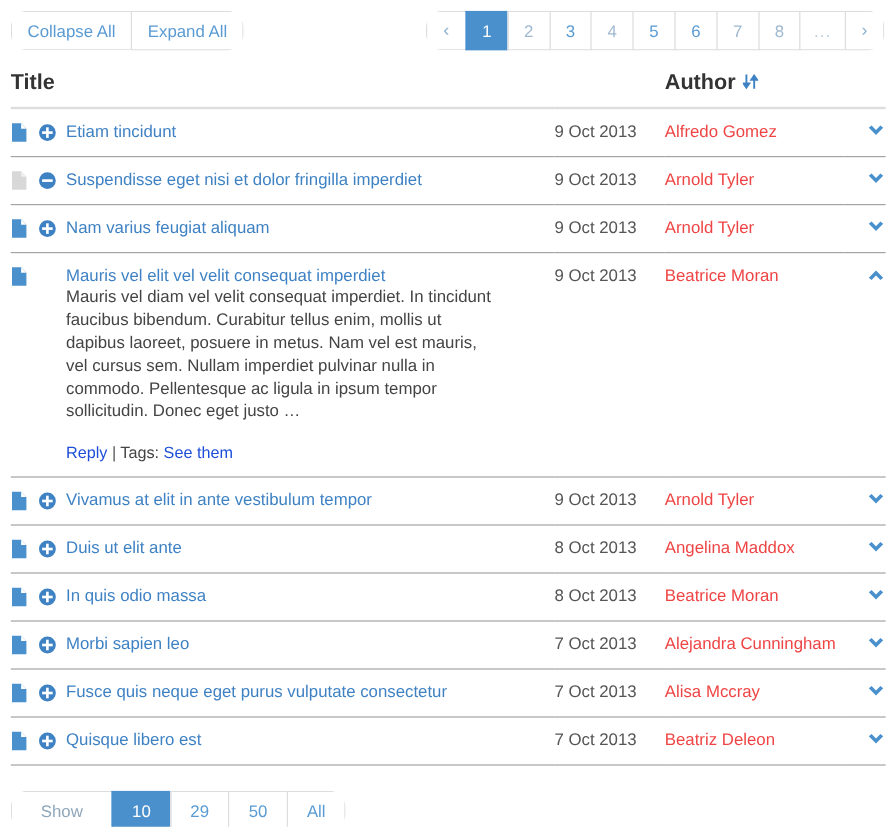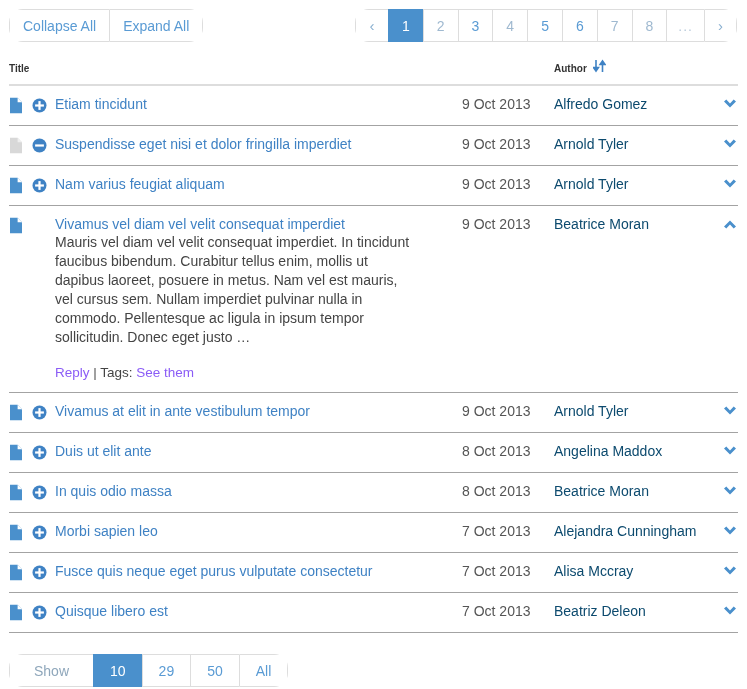--- a/index.html
+++ b/index.html
@@ -66,42 +66,42 @@
 
   
   .table-wrap { padding: 0 9px; }
   table.grid {
     width: 729px;
     border-collapse: collapse;
     table-layout: fixed;
   }
   table.grid th {
     text-align: left;
-    font-size: 10px;
+    font-size: 18px;
     font-weight: bold;
     color: #333333;
     padding: 8px 0 10px 0;
     border-bottom: 2px solid #dddddd;
     vertical-align: bottom;
   }
   th.th-title { padding-left: 32px; }
   th.th-author { color: #3f82c4; }
   th.th-author .sort-ico { margin-left: 6px; position: relative; top: 1px; }
 
   table.grid td {
     border-bottom: 1px solid #a3a3a3;
     vertical-align: top;
     padding: 10px 0 11px 0;
     font-size: 14px;
   }
   tr.row-expanded > td { padding-bottom: 12px; }
 
   td.c-title   { padding-left: 9px; }
   td.c-date    { width: 92px; text-align: left; color: #555555; white-space: nowrap; padding-right: 6px;}
-  td.c-author  { width: 150px; color: #0c4a6e; white-space: nowrap; margin-top: 25px; }
+  td.c-author  { width: 150px; color: #ef4444; white-space: nowrap; margin-top: 25px; }
   td.c-chev    { width: 34px; text-align: right; padding-right: 8px; }
 
   .title-cell {
     display: flex;
     align-items: flex-start;
   }
   .ti-icons {
     flex: 0 0 auto;
     display: flex;
     align-items: center;
@@ -123,21 +123,21 @@
     font-size: 14px;
     line-height: 19px;
     max-width: 355px;
     margin-top: 0px;
   }
   .meta-line {
     margin-top: 18px;
     font-size: 13.5px;
     color: #444444;
   }
-  .meta-line a { color: #8b5cf6; text-decoration: none; cursor: pointer; text-align: right; }
+  .meta-line a { color: #1d4ed8; text-decoration: none; cursor: pointer; text-align: right; }
   .meta-line .sep { color: #555555; }
 
   
   .ico { display: inline-block; line-height: 0; }
   .ico.file svg   { display: block; }
   .ico.pm   { margin-left: 9px; }
   .ico.pm svg     { display: block; }
   .chev svg       { display: block; margin-left: auto; }
 
   
@@ -291,21 +291,21 @@
                   <svg width="14" height="17" viewBox="0 0 14 17">
                     <path d="M1 0.8 L8.6 0.8 L13 5.2 L13 16.2 L1 16.2 Z" fill="#4a90cc"></path>
                     <path d="M8.6 0.8 L8.6 5.2 L13 5.2 Z" fill="#ffffff"></path>
                   </svg>
                 </span>
                 <span class="ico pm">
                   <svg width="15" height="15" viewBox="0 0 15 15"></svg>
                 </span>
               </span>
               <span class="ti-body">
-                <div class="row-title">Vivamus vel diam vel velit consequat imperdiet</div>
+                <div class="row-title">Mauris vel elit vel velit consequat imperdiet</div>
                 <div class="excerpt">Mauris vel diam vel velit consequat imperdiet. In tincidunt faucibus bibendum. Curabitur tellus enim, mollis ut dapibus laoreet, posuere in metus. Nam vel est mauris, vel cursus sem. Nullam imperdiet pulvinar nulla in commodo. Pellentesque ac ligula in ipsum tempor sollicitudin. Donec eget justo …</div>
                 <div class="meta-line"><a>Reply</a><span class="sep"> | </span><span>Tags:</span> <a>See them</a></div>
               </span>
             </div>
           </td>
           <td class="c-date">9 Oct 2013</td>
           <td class="c-author">Beatrice Moran</td>
           <td class="c-chev"><span class="chev"><svg width="16" height="16" viewBox="0 0 16 16">
                 <path d="M2 10.5 L8 4.5 L14 10.5 L11.7 12.4 L8 8.6 L4.3 12.4 Z" fill="#4a90cc"></path>
               </svg></span></td>

